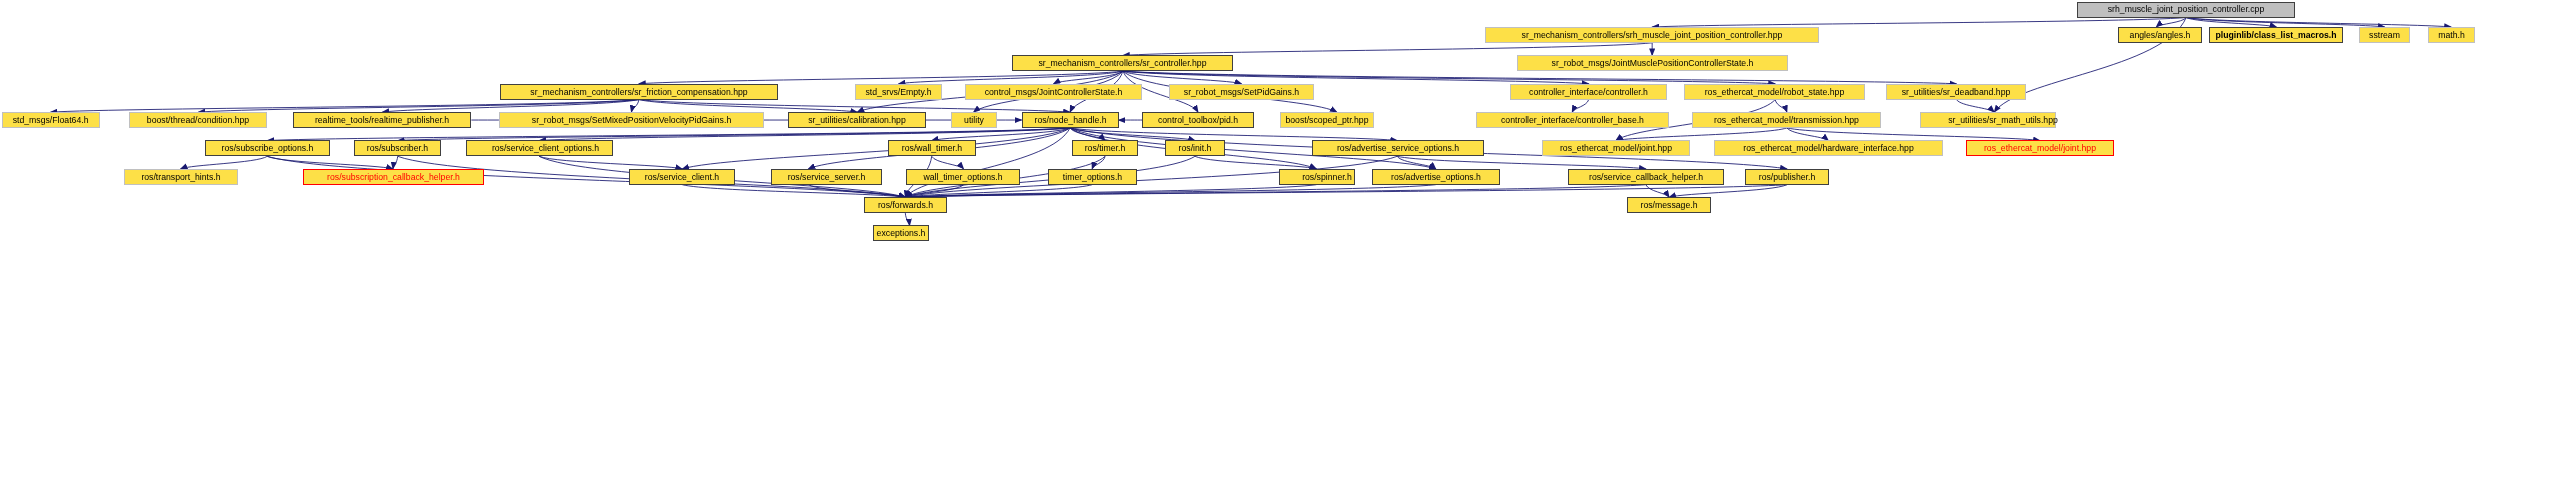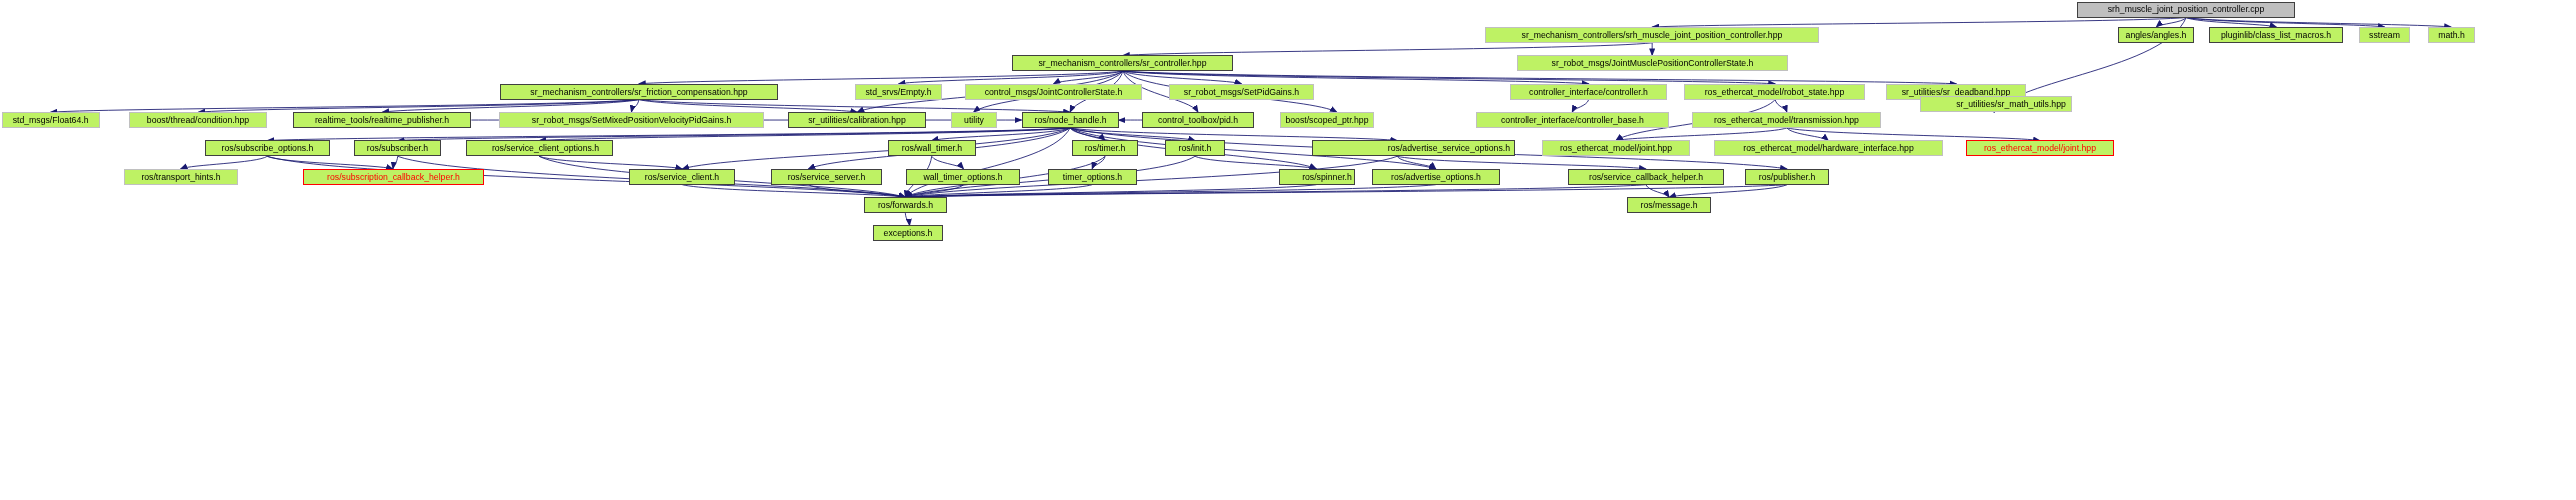--- a/index.html
+++ b/index.html
@@ -2,21 +2,21 @@
 <html style="font-size:12.6px"><head>
 <meta charset="utf-8">
 <style>
   html,body{margin:0;padding:0;background:#ffffff;}
   body{font-family:"Liberation Sans","DejaVu Sans",sans-serif;}
   #graph{position:relative;width:2576px;height:501px;background:#ffffff;overflow:hidden;}
   #edges{position:absolute;left:0;top:0;width:2576px;height:501px;pointer-events:none;}
   .node{
     position:absolute;
     box-sizing:border-box;
-    background:#bef264;
+    background:#fde047;
     border:0.8px solid #c0c0c0;
     display:flex;align-items:center;justify-content:center;
     font-size:8.7px;
     line-height:1;
     color:#000000;
     white-space:nowrap;
     padding:0 4px;
     height:16px;
   }
   .node.strong{border:0.8px solid #404040;}
@@ -111,24 +111,24 @@
       <path d="M2267,234 C2132.78,242.8 1282.72,244.4 1148.5,250" stroke="#191970" stroke-width="1.1" fill="none" marker-end="url(#ah)"></path>
       <path d="M1148.5,270 C1149.16,278.8 1153.34,280.4 1154,286" stroke="#191970" stroke-width="1.1" fill="none" marker-end="url(#ah)"></path>
     </svg>
   <div id="nodes">
       <div class="node root" style="left: 2077px; top: 1.6px; width: 218px;">
         <span class="lbl">srh_muscle_joint_position_controller.cpp</span>
       </div>
       <div class="node " style="left: 1485px; top: 27px; width: 334px;">
         <span class="lbl">sr_mechanism_controllers/srh_muscle_joint_position_controller.hpp</span>
       </div>
-      <div class="node strong" style="left: 2118px; top: 27px; width: 76px;">
+      <div class="node strong" style="left: 2118px; top: 27px; width: 84px;">
         <span class="lbl">angles/angles.h</span>
       </div>
-      <div class="node strong" style="left: 2209px; top: 27px; width: 134px;">
+      <div class="node strong" style="left: 2209px; top: 27px; width: 134px; font-weight: bold;">
         <span class="lbl">pluginlib/class_list_macros.h</span>
       </div>
       <div class="node " style="left: 2359px; top: 27px; width: 51px;">
         <span class="lbl">sstream</span>
       </div>
       <div class="node " style="left: 2428px; top: 27px; width: 47px;">
         <span class="lbl">math.h</span>
       </div>
       <div class="node strong" style="left: 1012px; top: 55px; width: 221px;">
         <span class="lbl">sr_mechanism_controllers/sr_controller.hpp</span>
@@ -183,42 +183,42 @@
       </div>
       <div class="node " style="left: 1280px; top: 112px; width: 94px;">
         <span class="lbl">boost/scoped_ptr.hpp</span>
       </div>
       <div class="node " style="left: 1476px; top: 112px; width: 193px;">
         <span class="lbl">controller_interface/controller_base.h</span>
       </div>
       <div class="node " style="left: 1692px; top: 112px; width: 189px;">
         <span class="lbl">ros_ethercat_model/transmission.hpp</span>
       </div>
-      <div class="node " style="left: 1920px; top: 96px; width: 152px; padding-left: 34px;">
+      <div class="node " style="left: 1920px; top: 112px; width: 136px; padding-left: 34px;">
         <span class="lbl">sr_utilities/sr_math_utils.hpp</span>
       </div>
       <div class="node strong" style="left: 205px; top: 140px; width: 125px;">
         <span class="lbl">ros/subscribe_options.h</span>
       </div>
       <div class="node strong" style="left: 354px; top: 140px; width: 87px;">
         <span class="lbl">ros/subscriber.h</span>
       </div>
       <div class="node strong" style="left: 466px; top: 140px; width: 147px; padding-left: 16px;">
         <span class="lbl">ros/service_client_options.h</span>
       </div>
       <div class="node strong" style="left: 888px; top: 140px; width: 88px;">
         <span class="lbl">ros/wall_timer.h</span>
       </div>
       <div class="node strong" style="left: 1072px; top: 140px; width: 66px;">
         <span class="lbl">ros/timer.h</span>
       </div>
       <div class="node strong" style="left: 1165px; top: 140px; width: 60px;">
         <span class="lbl">ros/init.h</span>
       </div>
-      <div class="node strong" style="left: 1312px; top: 140px; width: 203px; justify-content: flex-end;">
+      <div class="node strong" style="left: 1312px; top: 140px; width: 172px;">
         <span class="lbl">ros/advertise_service_options.h</span>
       </div>
       <div class="node " style="left: 1542px; top: 140px; width: 148px;">
         <span class="lbl">ros_ethercat_model/joint.hpp</span>
       </div>
       <div class="node " style="left: 1714px; top: 140px; width: 229px;">
         <span class="lbl">ros_ethercat_model/hardware_interface.hpp</span>
       </div>
       <div class="node red strong" style="left: 1966px; top: 140px; width: 148px;">
         <span class="lbl">ros_ethercat_model/joint.hpp</span>
@@ -252,18 +252,18 @@
       </div>
       <div class="node strong" style="left: 1745px; top: 169px; width: 84px;">
         <span class="lbl">ros/publisher.h</span>
       </div>
       <div class="node strong" style="left: 864px; top: 197px; width: 83px;">
         <span class="lbl">ros/forwards.h</span>
       </div>
       <div class="node strong" style="left: 1627px; top: 197px; width: 84px;">
         <span class="lbl">ros/message.h</span>
       </div>
-      <div class="node strong" style="left: 873px; top: 225px; width: 70px;">
+      <div class="node strong" style="left: 873px; top: 225px; width: 56px;">
         <span class="lbl">exceptions.h</span>
       </div>
     </div>
 </div>
 
 
 </body></html>

